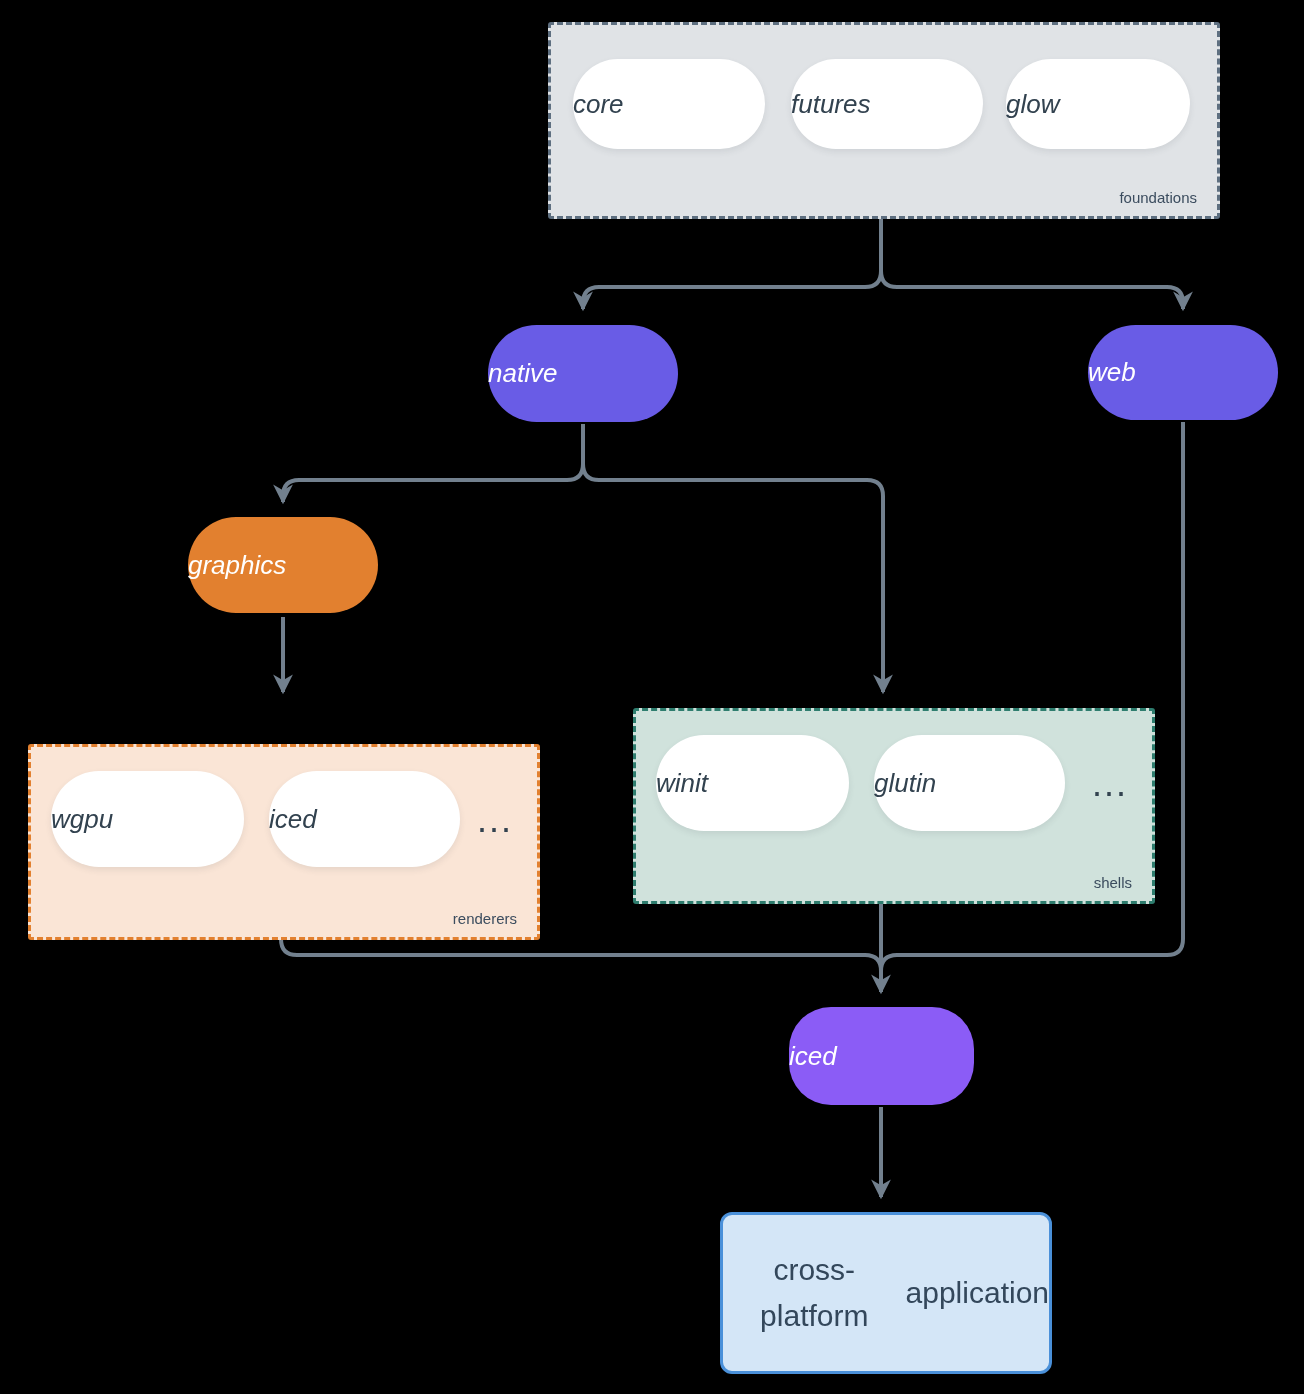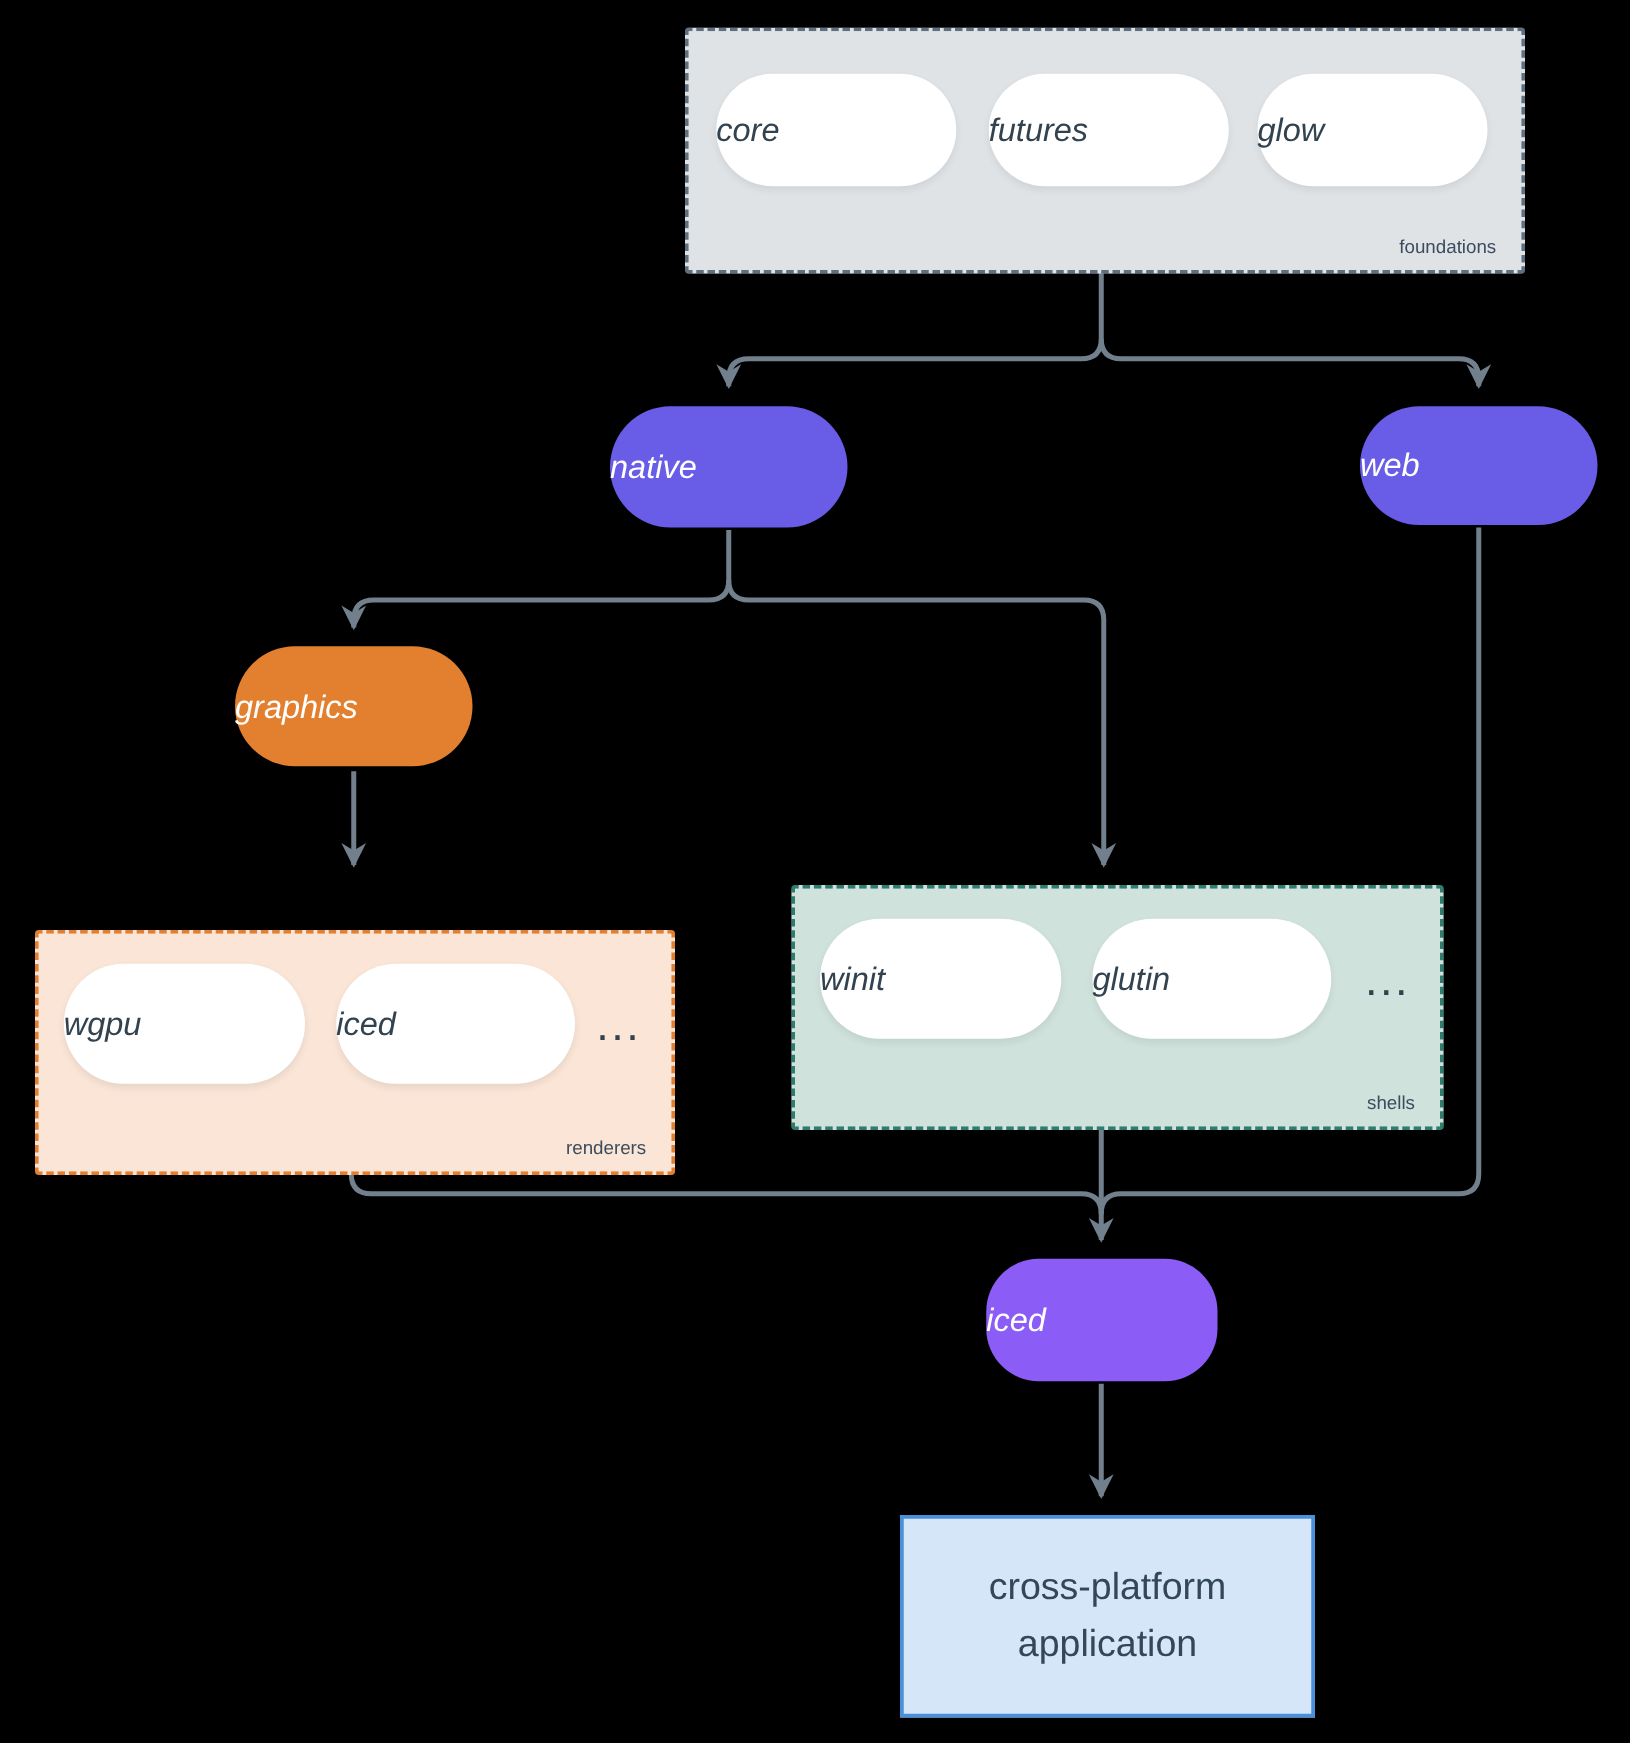--- a/index.html
+++ b/index.html
@@ -39,22 +39,22 @@
     letter-spacing:2px;}
 
   
   .pill-native{left:488px;top:325px;width:190px;height:97px;}
   .pill-web{left:1088px;top:325px;width:190px;height:95px;}
   .pill-graphics{left:188px;top:517px;width:190px;height:96px;}
   .pill-iced{left:789px;top:1007px;width:185px;height:98px;border-radius:42px;}
 
   
   .app-box{position:absolute;left:720px;top:1212px;width:326px;height:156px;
-    background:#d4e6f7;border:3px solid #4a90d9;border-radius:0;
-    display:flex;flex-direction:column;align-items:center;justify-content:center;
+    background:#d4e6f7;border:3px solid #4a90d9;border-radius:12px;
+    display:flex;flex-direction:row;align-items:center;justify-content:center;
     color:#33475b;font-size:30px;line-height:1.55;text-align:center;}
 </style>
 </head>
 <body>
 
 <div class="canvas">
 
   <svg class="wires" viewBox="0 0 1304 1394" xmlns="http://www.w3.org/2000/svg">
     <defs>
       <marker id="arrow" viewBox="0 0 10 10" refX="8.5" refY="5" markerWidth="5.5" markerHeight="5.5" orient="auto-start-reverse">

